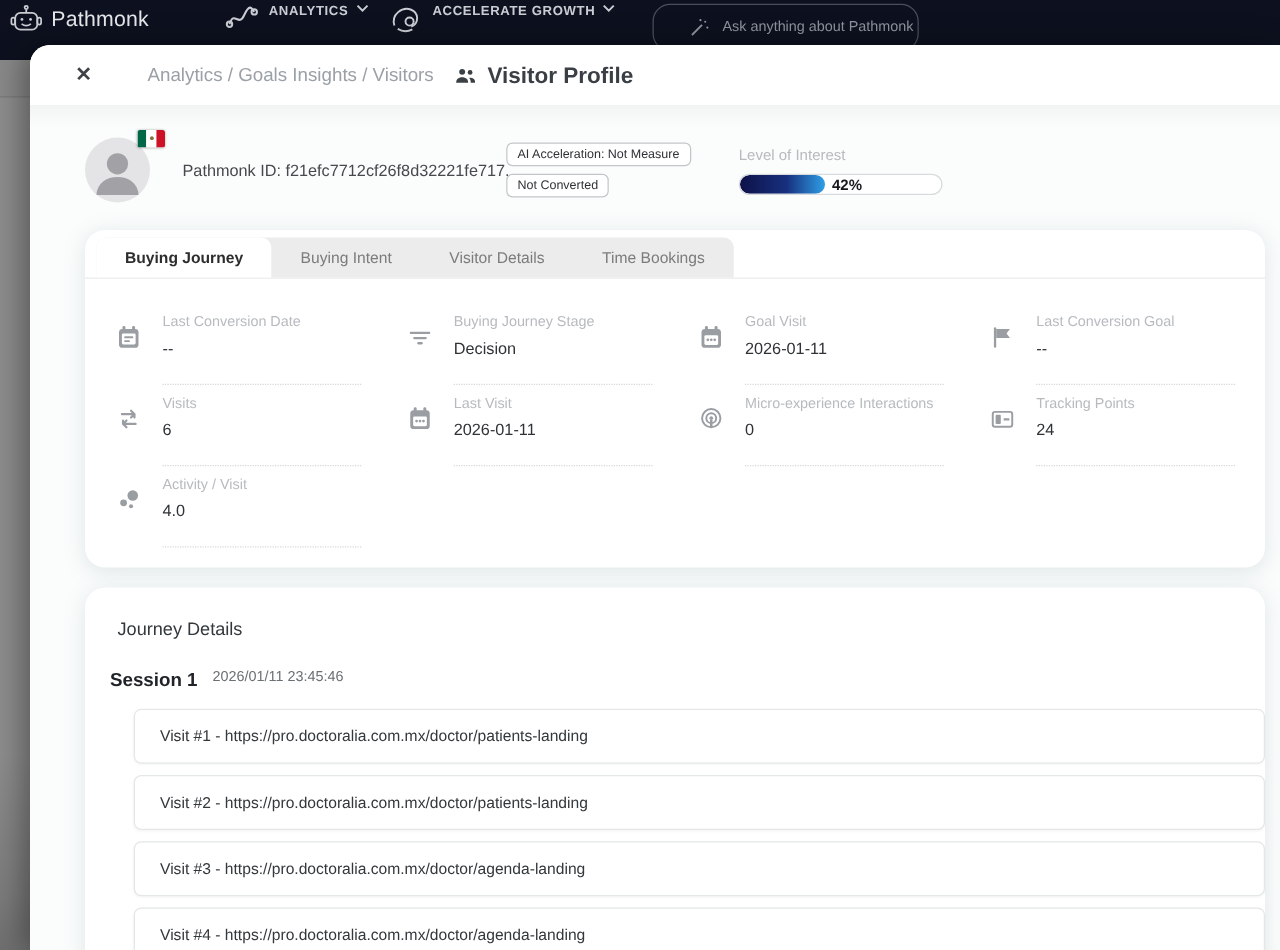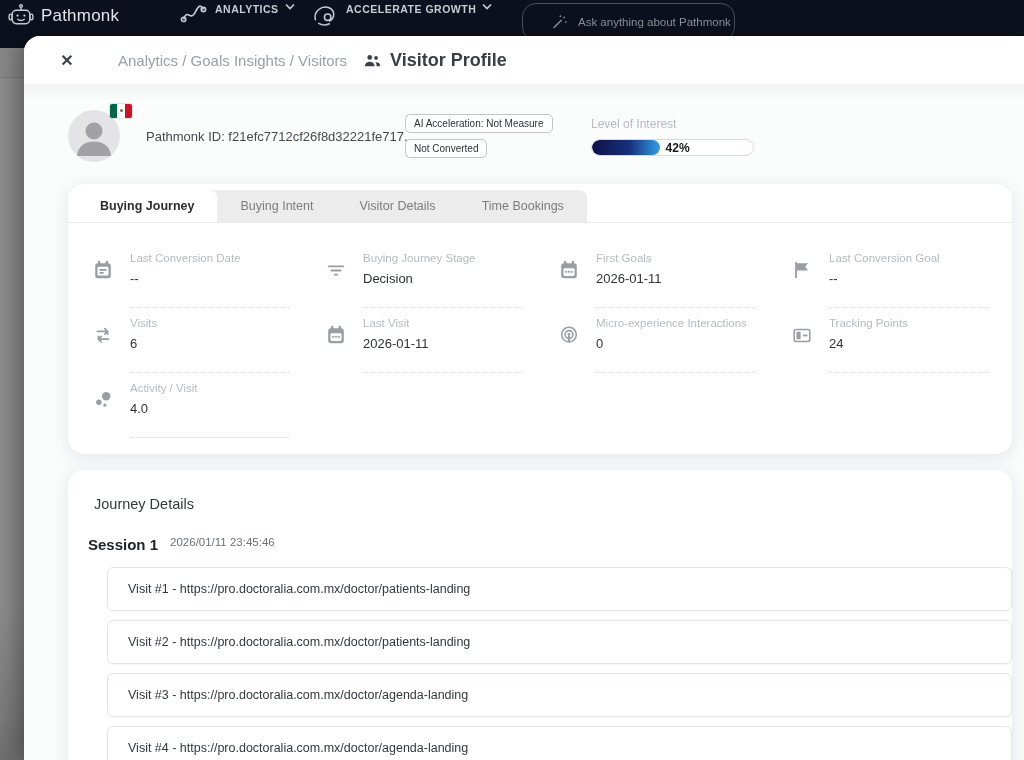--- a/index.html
+++ b/index.html
@@ -266,21 +266,21 @@
               <rect x="3.5" y="4.5" width="17" height="16.5" rx="3"></rect>
               <rect x="6.5" y="2" width="2.6" height="4.5" rx="1.2"></rect>
               <rect x="14.9" y="2" width="2.6" height="4.5" rx="1.2"></rect>
               <rect x="6" y="10" width="12" height="8.5" rx="1.2" fill="#fff"></rect>
               <circle cx="9" cy="14" r="1.2"></circle>
                 <circle cx="12" cy="14" r="1.2"></circle>
                 <circle cx="15" cy="14" r="1.2"></circle>
             </svg>
           </span>
           <span class="s-body">
-              <div class="s-label">First Goals</div>
+              <div class="s-label">Goal Visit</div>
               <div class="s-value">2026-01-11</div>
             </span>
         </div>
 
         <div class="stat">
           <span class="s-icon">
             <svg width="22" height="22" viewBox="0 0 24 24" fill="#9a9ea2">
               <rect x="4.5" y="3" width="2" height="18" rx="1"></rect>
               <path d="M6.5 4.5 h12 l-3 4 3 4 h-12 z"></path>
             </svg>

